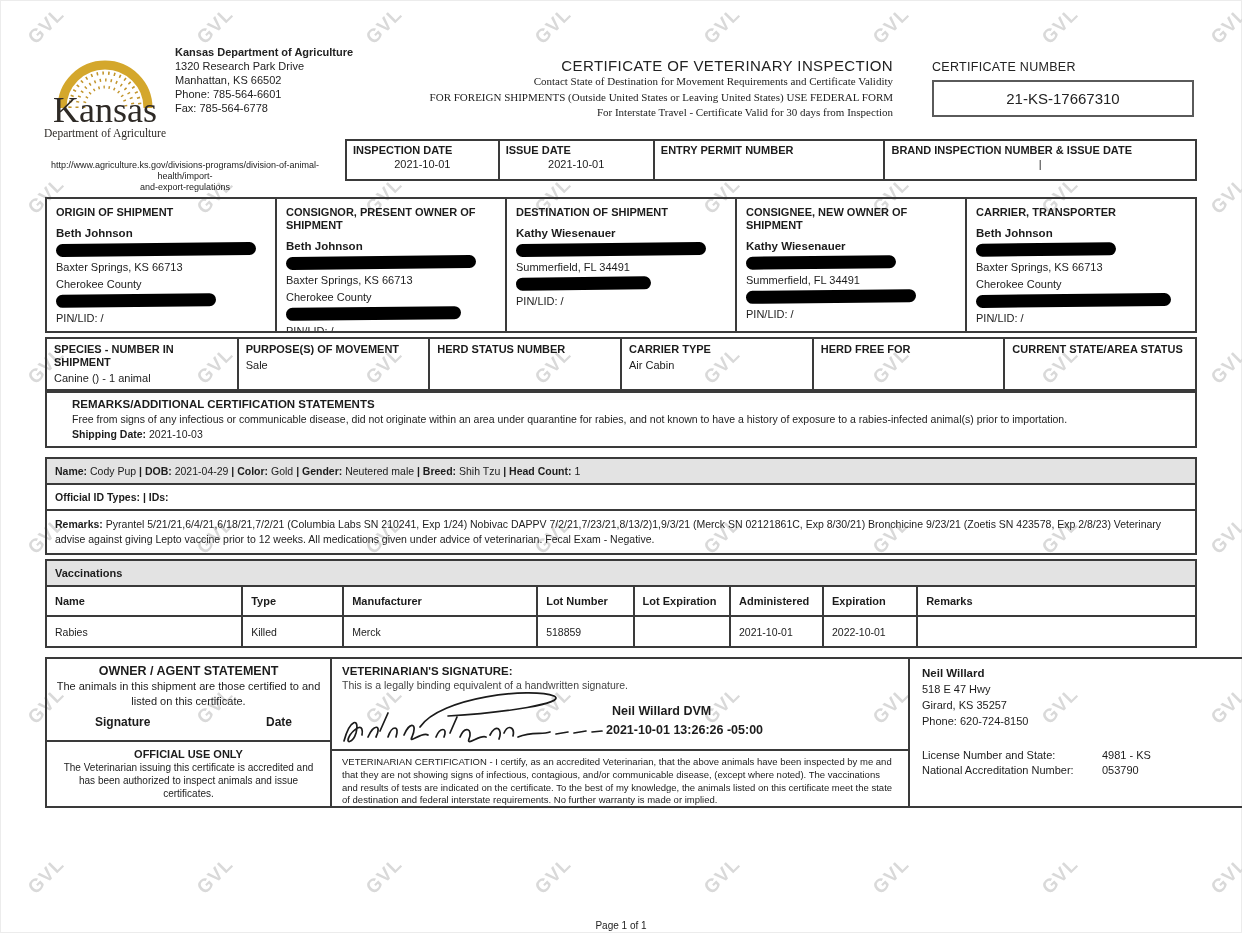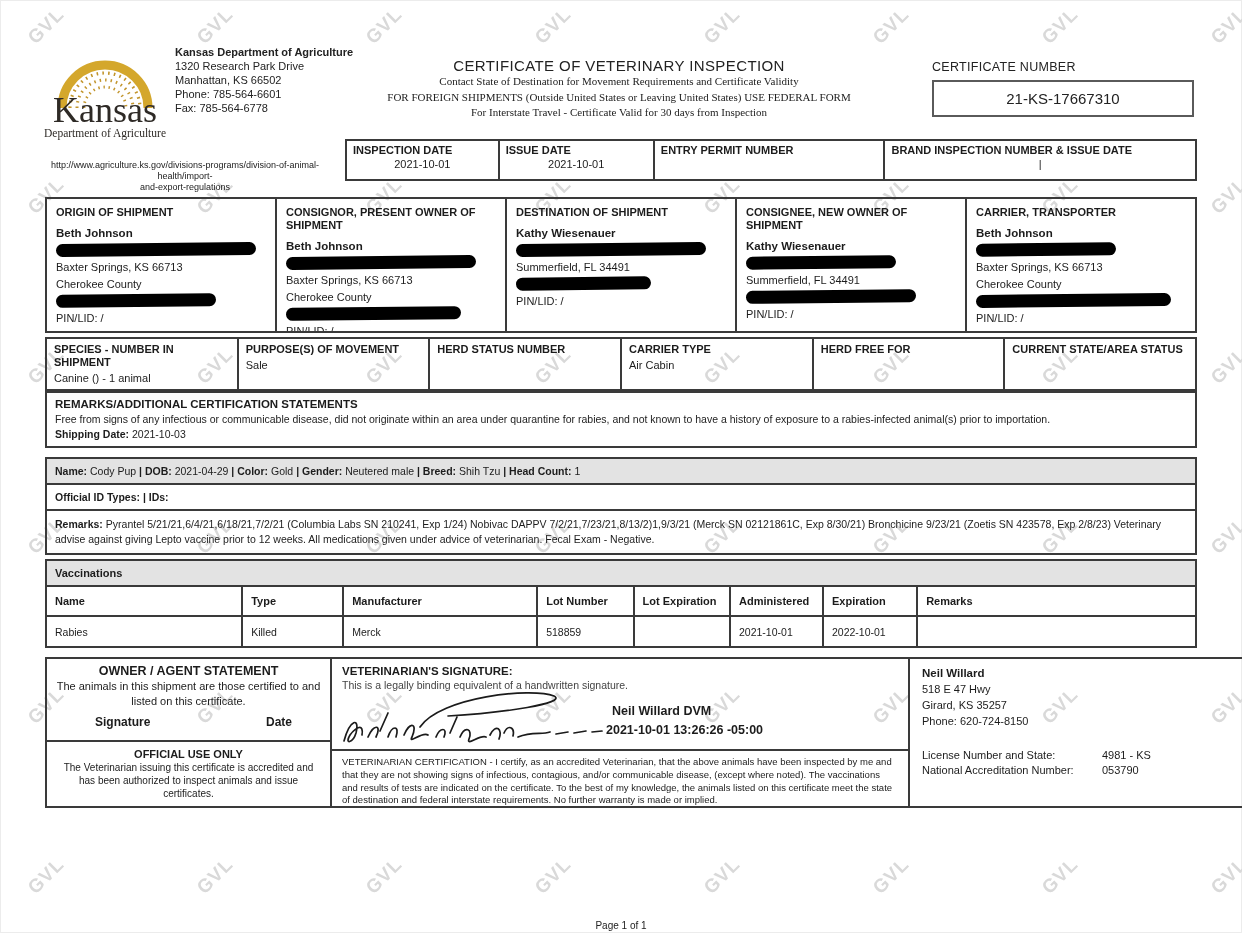--- a/index.html
+++ b/index.html
@@ -16,21 +16,21 @@
   .wm{position:absolute;transform:rotate(-45deg);font-weight:bold;font-size:19px;letter-spacing:1px;user-select:none;}
   
   .content{position:absolute;inset:0;z-index:2;}
   .b{font-weight:bold;}
 
   
   .logo{position:absolute;left:42px;top:58px;}
   .agency-info{position:absolute;left:175px;top:45px;font-size:11px;line-height:14px;color:#222;}
   .agency-name{font-weight:bold;font-size:11px;line-height:14px;}
   .agency-url{position:absolute;left:28px;top:160px;width:314px;text-align:center;font-size:9px;line-height:11px;color:#222;}
-  .title-block{position:absolute;left:345px;top:57px;width:548px;text-align:center;}
+  .title-block{position:absolute;left:345px;top:57px;width:548px;text-align:right;}
   .doc-title{font-size:15px;letter-spacing:.4px;color:#222;}
   .doc-subtitles{font-family:Liberation Serif, serif;}
   .doc-sub-line{font-size:11px;line-height:15.5px;color:#222;}
   .cert-label{position:absolute;left:932px;top:60px;font-size:12.5px;color:#222;letter-spacing:.3px;}
   .cert-box{position:absolute;left:932px;top:80px;width:262px;height:37px;border:2px solid #5a5a5a;box-sizing:border-box;display:flex;align-items:center;justify-content:center;font-size:15px;color:#222;background:transparent;}
 
   
   .dates-row{position:absolute;left:345px;top:139px;width:852px;height:42px;border:2px solid var(--bd);box-sizing:border-box;display:flex;}
   .dates-cell{border-right:2px solid var(--bd);box-sizing:border-box;padding:3px 6px;}
   .dates-cell:last-child{border-right:none;}
@@ -51,21 +51,21 @@
   .redaction{height:13px;background:#000;border-radius:7px;margin-top:4px;transform:rotate(-.6deg);}
 
   
   .shipment-row{position:absolute;left:45px;top:337px;width:1152px;height:54px;display:flex;border:2px solid var(--bd);box-sizing:border-box;}
   .shipment-cell{flex:1;border-right:2px solid var(--bd);box-sizing:border-box;padding:4px 7px;}
   .shipment-cell:last-child{border-right:none;}
   .shipment-label{font-weight:bold;font-size:11px;line-height:13px;}
   .shipment-value{font-size:11px;margin-top:3px;}
 
   
-  .remarks-box{position:absolute;left:45px;top:391px;width:1152px;height:57px;border:2px solid var(--bd);box-sizing:border-box;padding:5px 8px;}
+  .remarks-box{position:absolute;left:45px;top:391px;width:1152px;height:57px;border:2px solid var(--bd);box-sizing:border-box;padding:5px 25px;}
   .remarks-title{font-weight:bold;font-size:11.5px;}
   .remarks-text{font-size:10.5px;margin-top:3px;color:#222;}
   .shipping-line{font-size:10.5px;margin-top:3px;}
 
   
   .animal-table{position:absolute;left:45px;top:457px;width:1152px;border:2px solid var(--bd);box-sizing:border-box;}
   .animal-row{padding:6px 8px;font-size:10.5px;border-bottom:2px solid var(--bd);min-height:12px;}
   .animal-row:last-child{border-bottom:none;}
   .animal-summary{background:#e3e3e3;}
   .animal-remarks{line-height:15px;}

